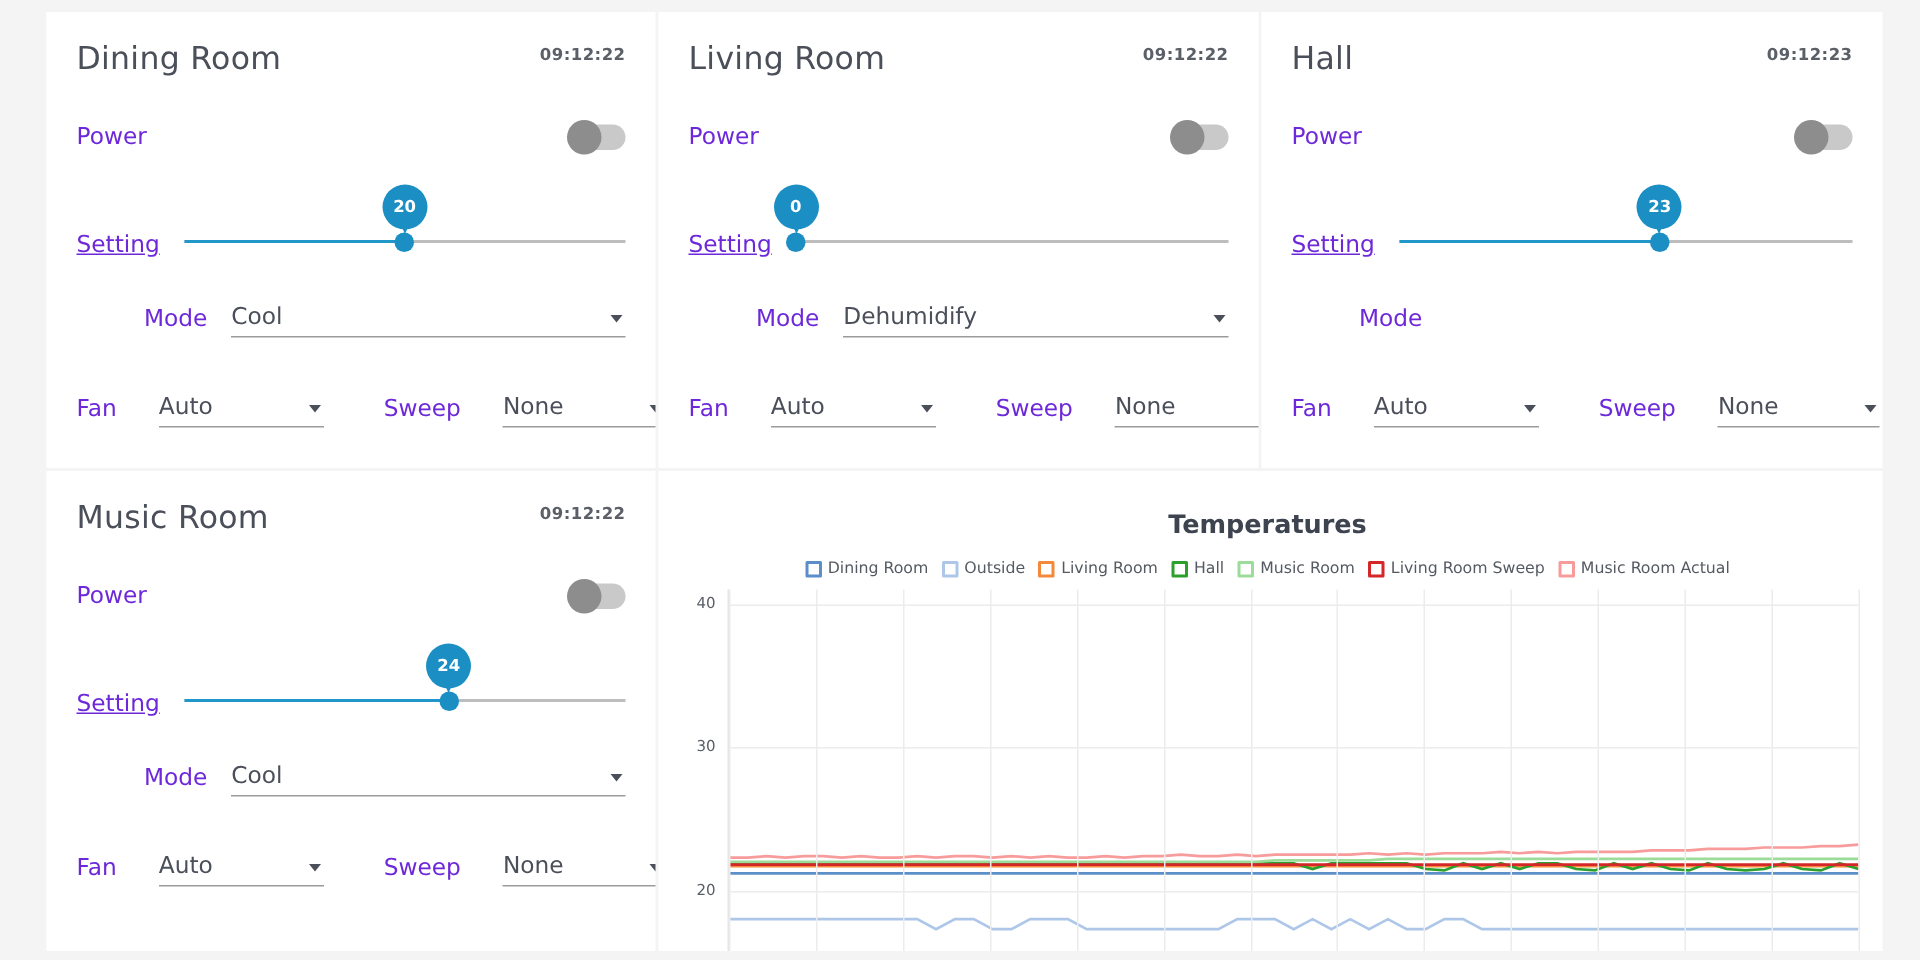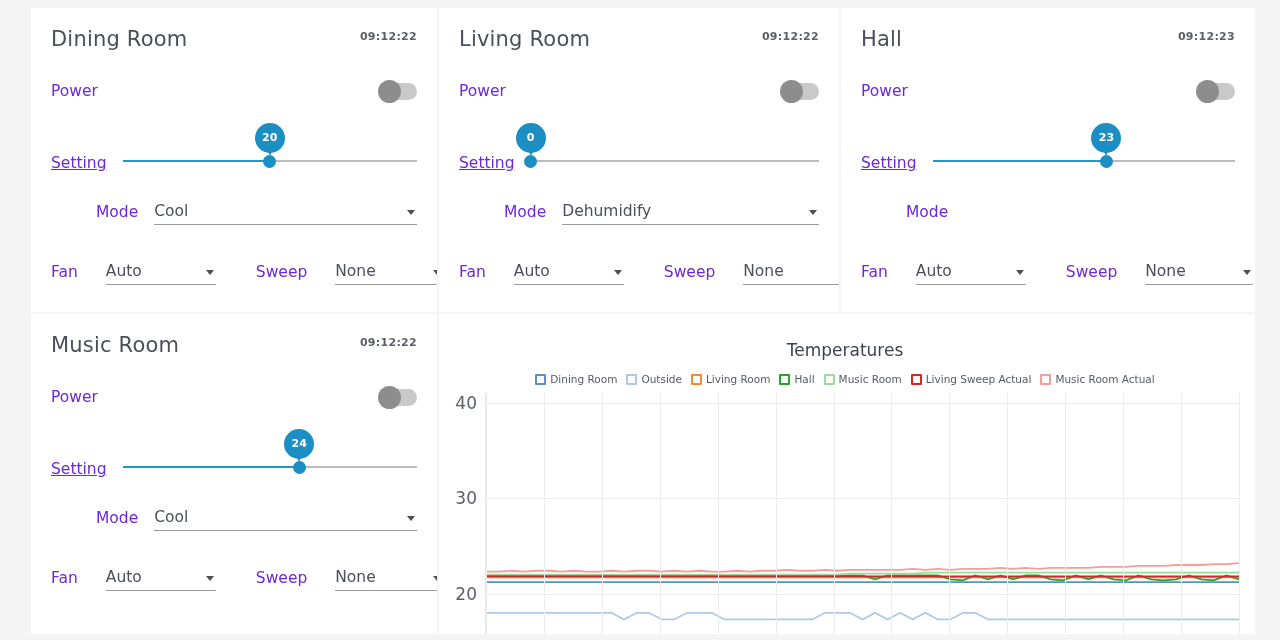--- a/index.html
+++ b/index.html
@@ -165,21 +165,21 @@
   
   .row-fan { height: 60px; gap: 16px; }
   .row-fan .select { margin-left: 12px; margin-right: 0; flex: 0 0 110px; }
   .row-fan .sweep-label { margin-left: 24px; }
   .row-fan .select.sweep { flex: 0 0 108px; }
 
   
   .chart-title {
     text-align: center;
     font-size: 17px;
-    font-weight: normal;
+    font-weight: bold;
     color: #3d4450;
     margin-top: 16px;
   }
   .legend {
     display: flex;
     justify-content: center;
     align-items: center;
     gap: 9px;
     margin-top: 13px;
     flex-wrap: nowrap;
@@ -204,21 +204,21 @@
   .plot-area {
     position: relative;
     margin-top: 8px;
     height: 258px;
   }
   .y-tick {
     position: absolute;
     left: 0;
     width: 28px;
     text-align: right;
-    font-size: 17px;
+    font-size: 10px;
     color: #5b6068;
     transform: translateY(-50%);
   }
   .plot-box {
     position: absolute;
     left: 36px; right: 2px; top: 0; bottom: 0;
     border-left: 1px solid #e6e6e6;
   }
   .gridline-h {
     position: absolute;
@@ -418,21 +418,21 @@
           <div class="legend-item">
             <span class="legend-swatch" style="border-color: rgb(44, 160, 44);"></span>
             <span class="legend-label">Hall</span>
           </div>
           <div class="legend-item">
             <span class="legend-swatch" style="border-color: rgb(155, 220, 155);"></span>
             <span class="legend-label">Music Room</span>
           </div>
           <div class="legend-item">
             <span class="legend-swatch" style="border-color: rgb(214, 39, 40);"></span>
-            <span class="legend-label">Living Sweep Actual</span>
+            <span class="legend-label">Living Room Sweep</span>
           </div>
           <div class="legend-item">
             <span class="legend-swatch" style="border-color: rgb(247, 155, 155);"></span>
             <span class="legend-label">Music Room Actual</span>
           </div>
         </div>
       <div class="plot-area">
         <div id="yticks">
             <div class="y-tick" style="top: 200.667px;">20</div>
             <div class="y-tick" style="top: 105.111px;">30</div>

